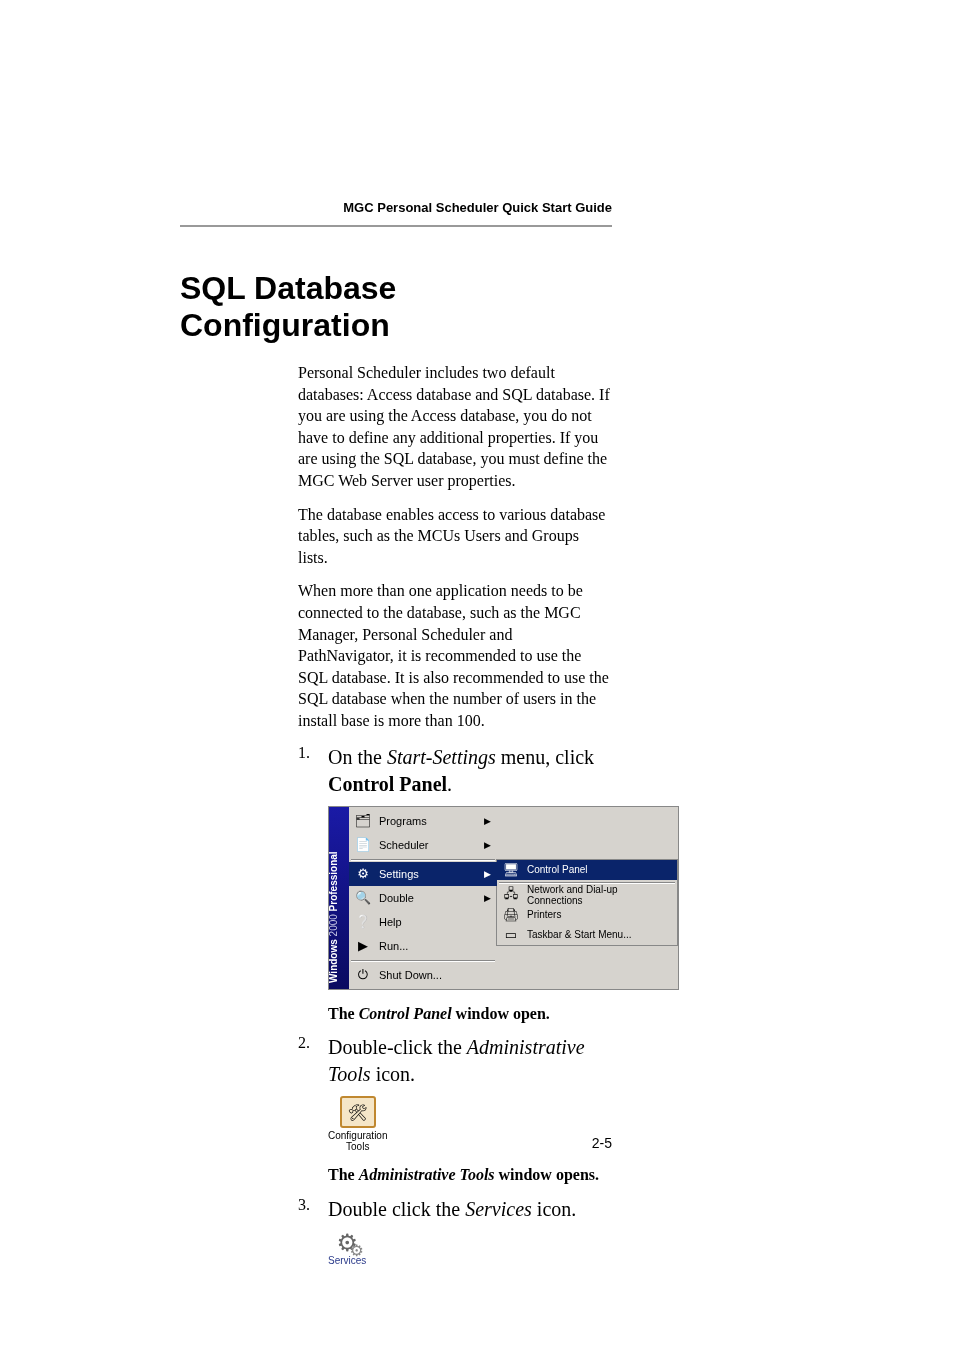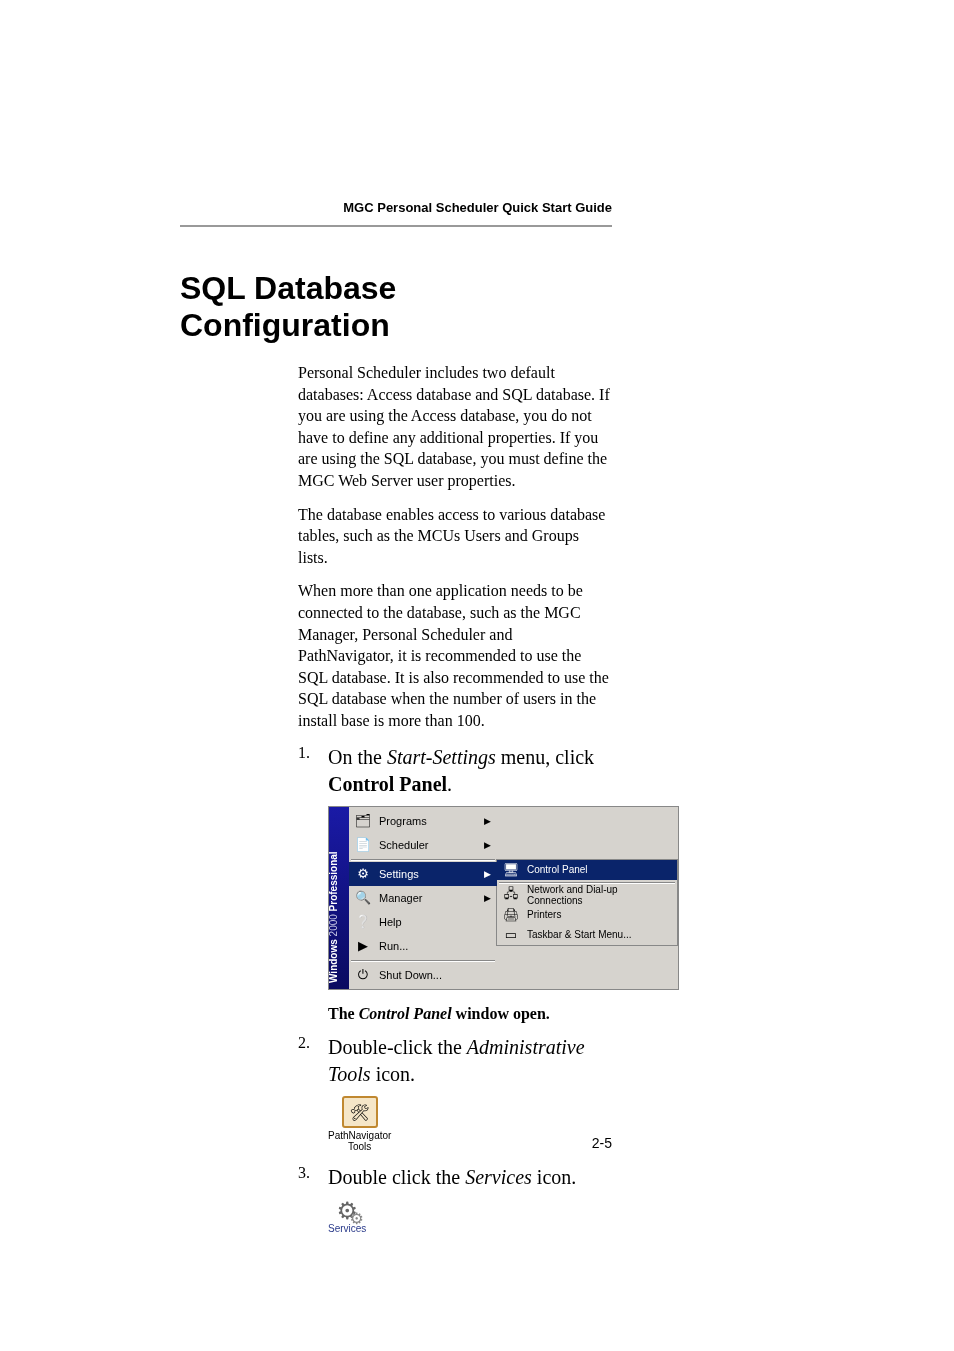--- a/index.html
+++ b/index.html
@@ -271,21 +271,21 @@
                 <span class="menu-arrow">▶</span>
               </div>
               <div class="menu-sep"></div>
               <div class="menu-item hover">
                 <span class="menu-icon">⚙</span>
                 <span>Settings</span>
                 <span class="menu-arrow">▶</span>
               </div>
               <div class="menu-item">
                 <span class="menu-icon">🔍</span>
-                <span>Manager</span>
+                <span>Double</span>
                 <span class="menu-arrow">▶</span>
               </div>
               <div class="menu-item">
                 <span class="menu-icon">❔</span>
                 <span>Help</span>
               </div>
               <div class="menu-item">
                 <span class="menu-icon">▶</span>
                 <span>Run...</span>
               </div>
@@ -327,25 +327,28 @@
           <span class="num">2.</span>
           <span class="li-body">
             <span>Double-click the </span><span class="italic">Administrative Tools</span><span> icon.</span>
           </span>
         </li>
       </ol>
 
       <div class="figure">
         <div class="admin-fig">
           <div class="admin-icon-box">🛠</div>
-          <div style="white-space:pre;">PathNavigator
+          <div style="white-space:pre;">Configuration
 Tools</div>
         </div>
       </div>
 
+      <p class="followup">
+        <span>The </span><span class="italic">Administrative Tools</span><span> window opens.</span>
+      </p>
 
       <ol>
         <li>
           <span class="num">3.</span>
           <span class="li-body">
             <span>Double click the </span><span class="italic">Services</span><span> icon.</span>
           </span>
         </li>
       </ol>
 

